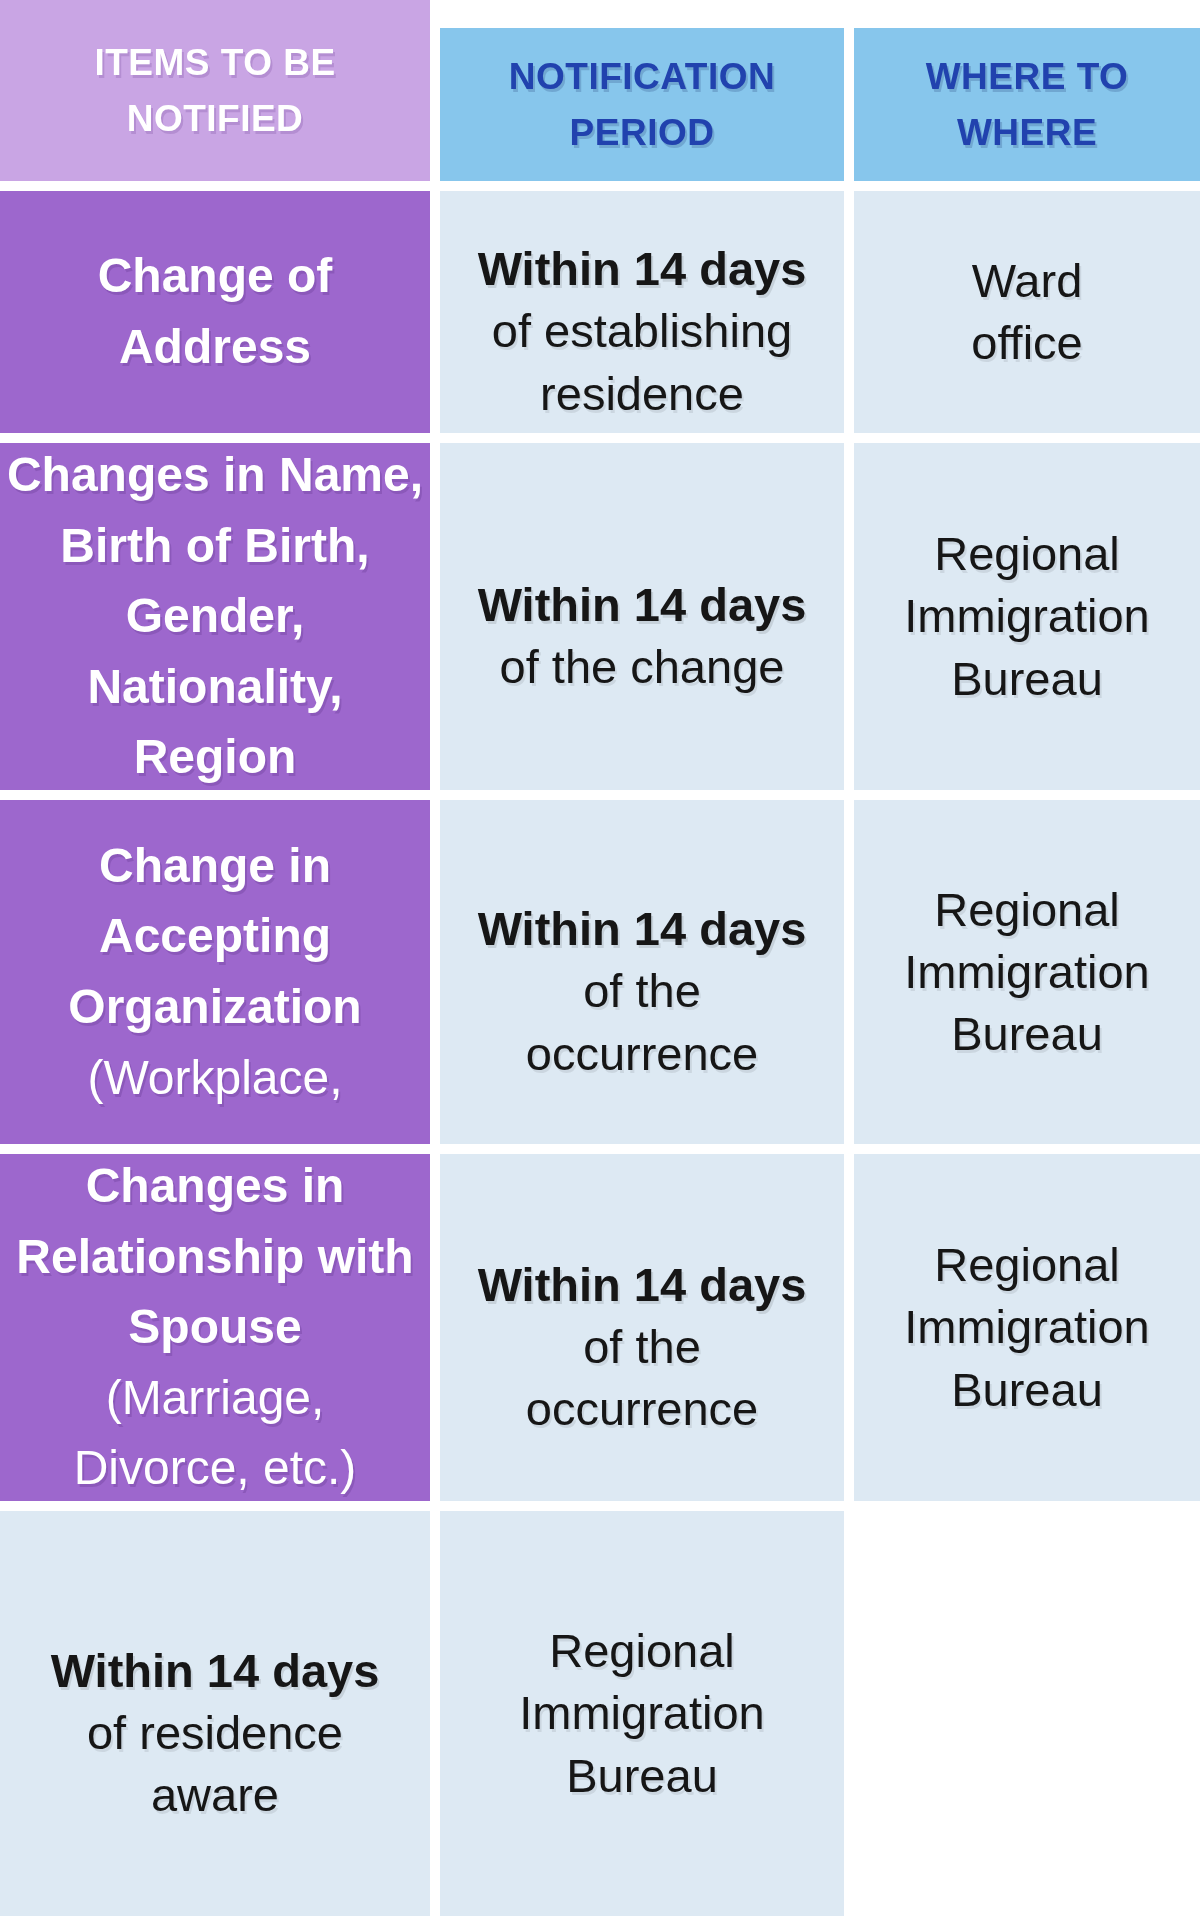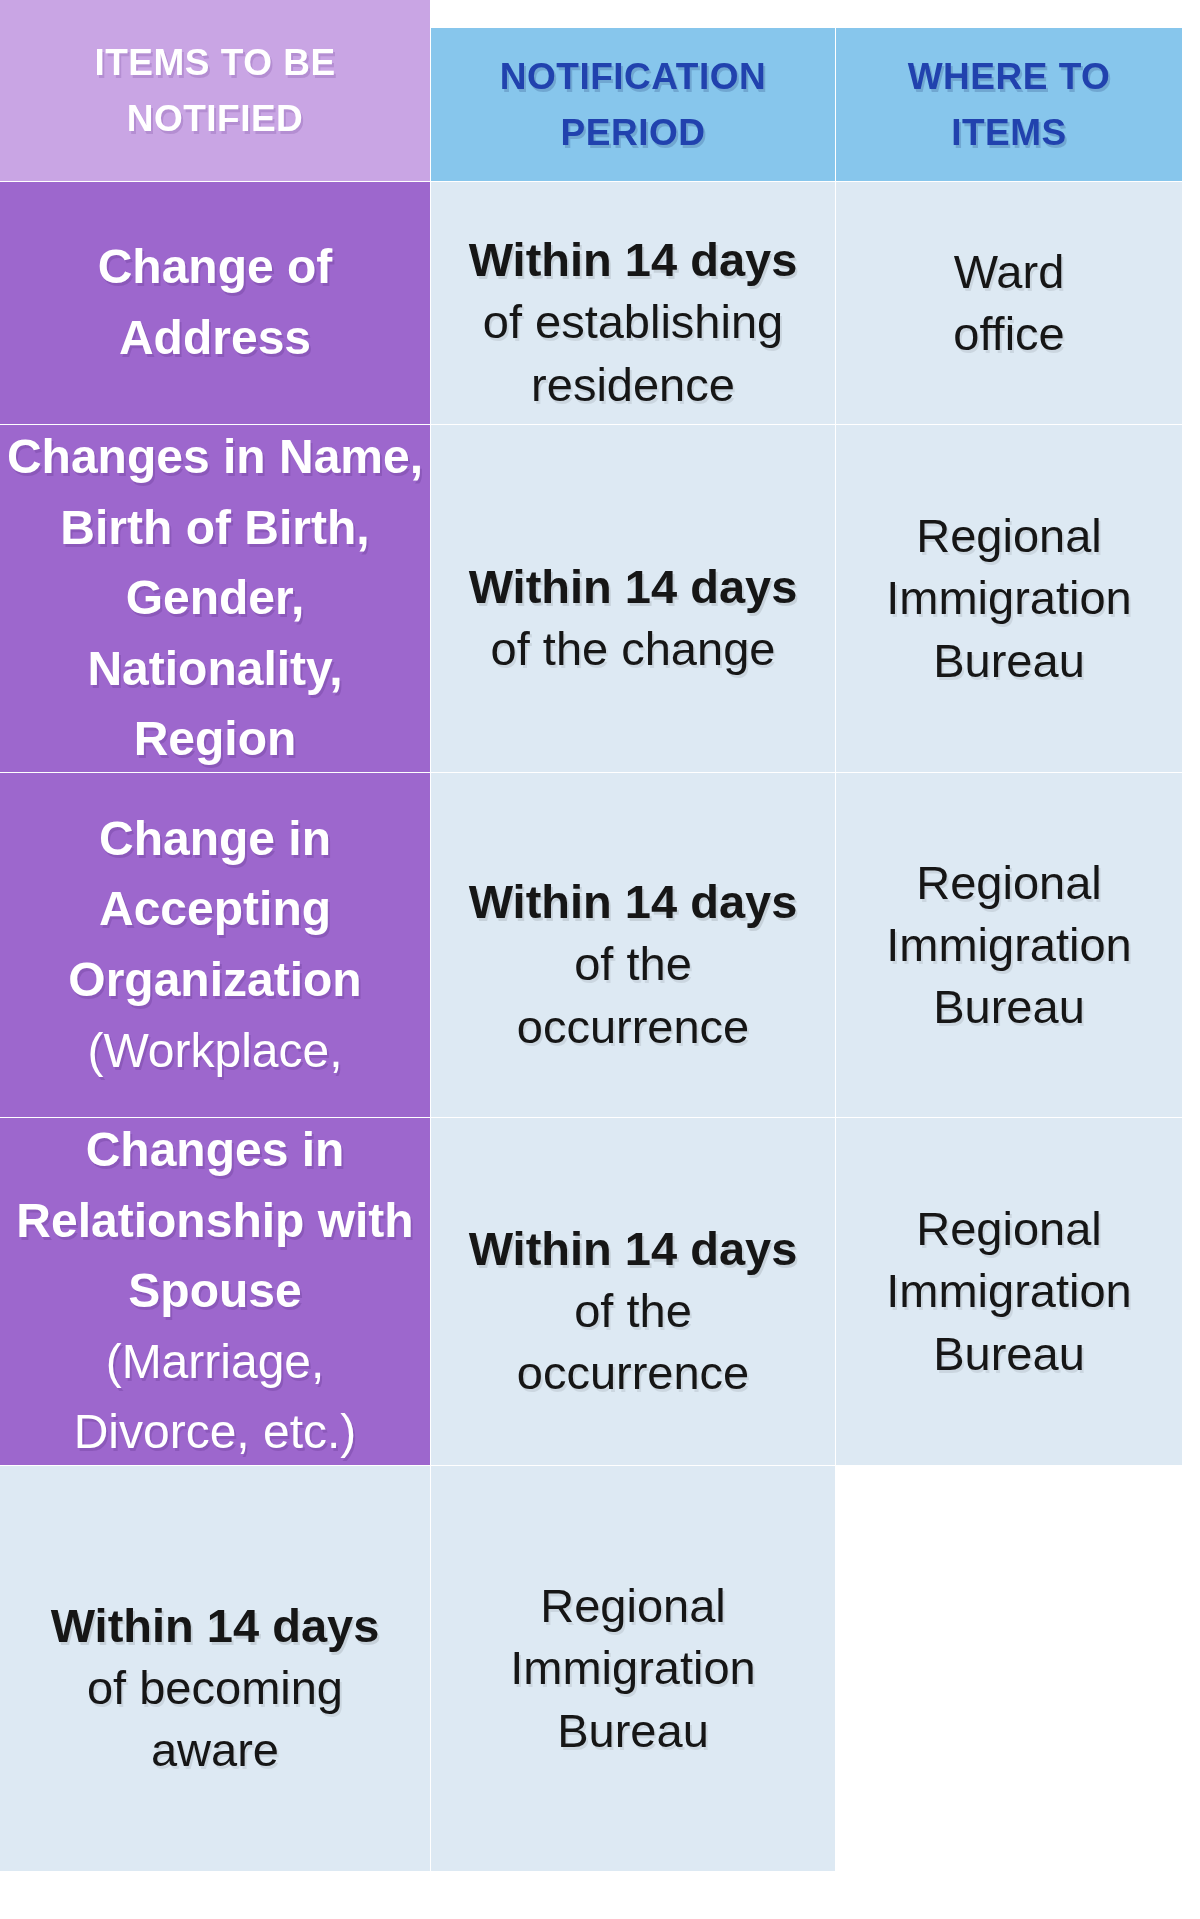--- a/index.html
+++ b/index.html
@@ -16,21 +16,21 @@
   body{
     width:1200px;height:1919px;
     background:var(--page-bg);
     font-family:"Liberation Sans","DejaVu Sans",sans-serif;
     overflow:hidden;
   }
   .grid{
     display:grid;
     grid-template-columns:430px 404px 346px;
     grid-template-rows:181px 242px 347px 344px 347px 405px;
-    gap:1px;
+    gap:10px;
     width:1200px;
     background:var(--page-bg);
   }
   .cell{
     display:flex;
     flex-direction:column;
     justify-content:center;
     align-items:center;
     text-align:center;
     padding:6px 4px;
@@ -74,21 +74,21 @@
   <div class="cell hdr-item">
     <div class="hline">ITEMS TO BE</div>
     <div class="hline">NOTIFIED</div>
   </div>
   <div class="cell hdr-info">
     <div class="hline">NOTIFICATION</div>
     <div class="hline">PERIOD</div>
   </div>
   <div class="cell hdr-info">
     <div class="hline">WHERE TO</div>
-    <div class="hline">ITEMS</div>
+    <div class="hline">WHERE</div>
   </div>
 
   <div class="cell item">
     <div class="iline">Change of</div>
     <div class="iline">Address</div>
   </div>
   <div class="cell info">
     <div class="pbold">Within 14 days</div>
     <div class="pline">of establishing</div>
     <div class="pline">residence</div>
@@ -145,21 +145,21 @@
     <div class="pline">occurrence</div>
   </div>
   <div class="cell info">
     <div class="wline">Regional</div>
     <div class="wline">Immigration</div>
     <div class="wline">Bureau</div>
   </div>
 
   <div class="cell info">
     <div class="pbold">Within 14 days</div>
-    <div class="pline">of becoming</div>
+    <div class="pline">of residence</div>
     <div class="pline">aware</div>
   </div>
   <div class="cell info">
     <div class="wline">Regional</div>
     <div class="wline">Immigration</div>
     <div class="wline">Bureau</div>
   </div>
 
 </div>
 

